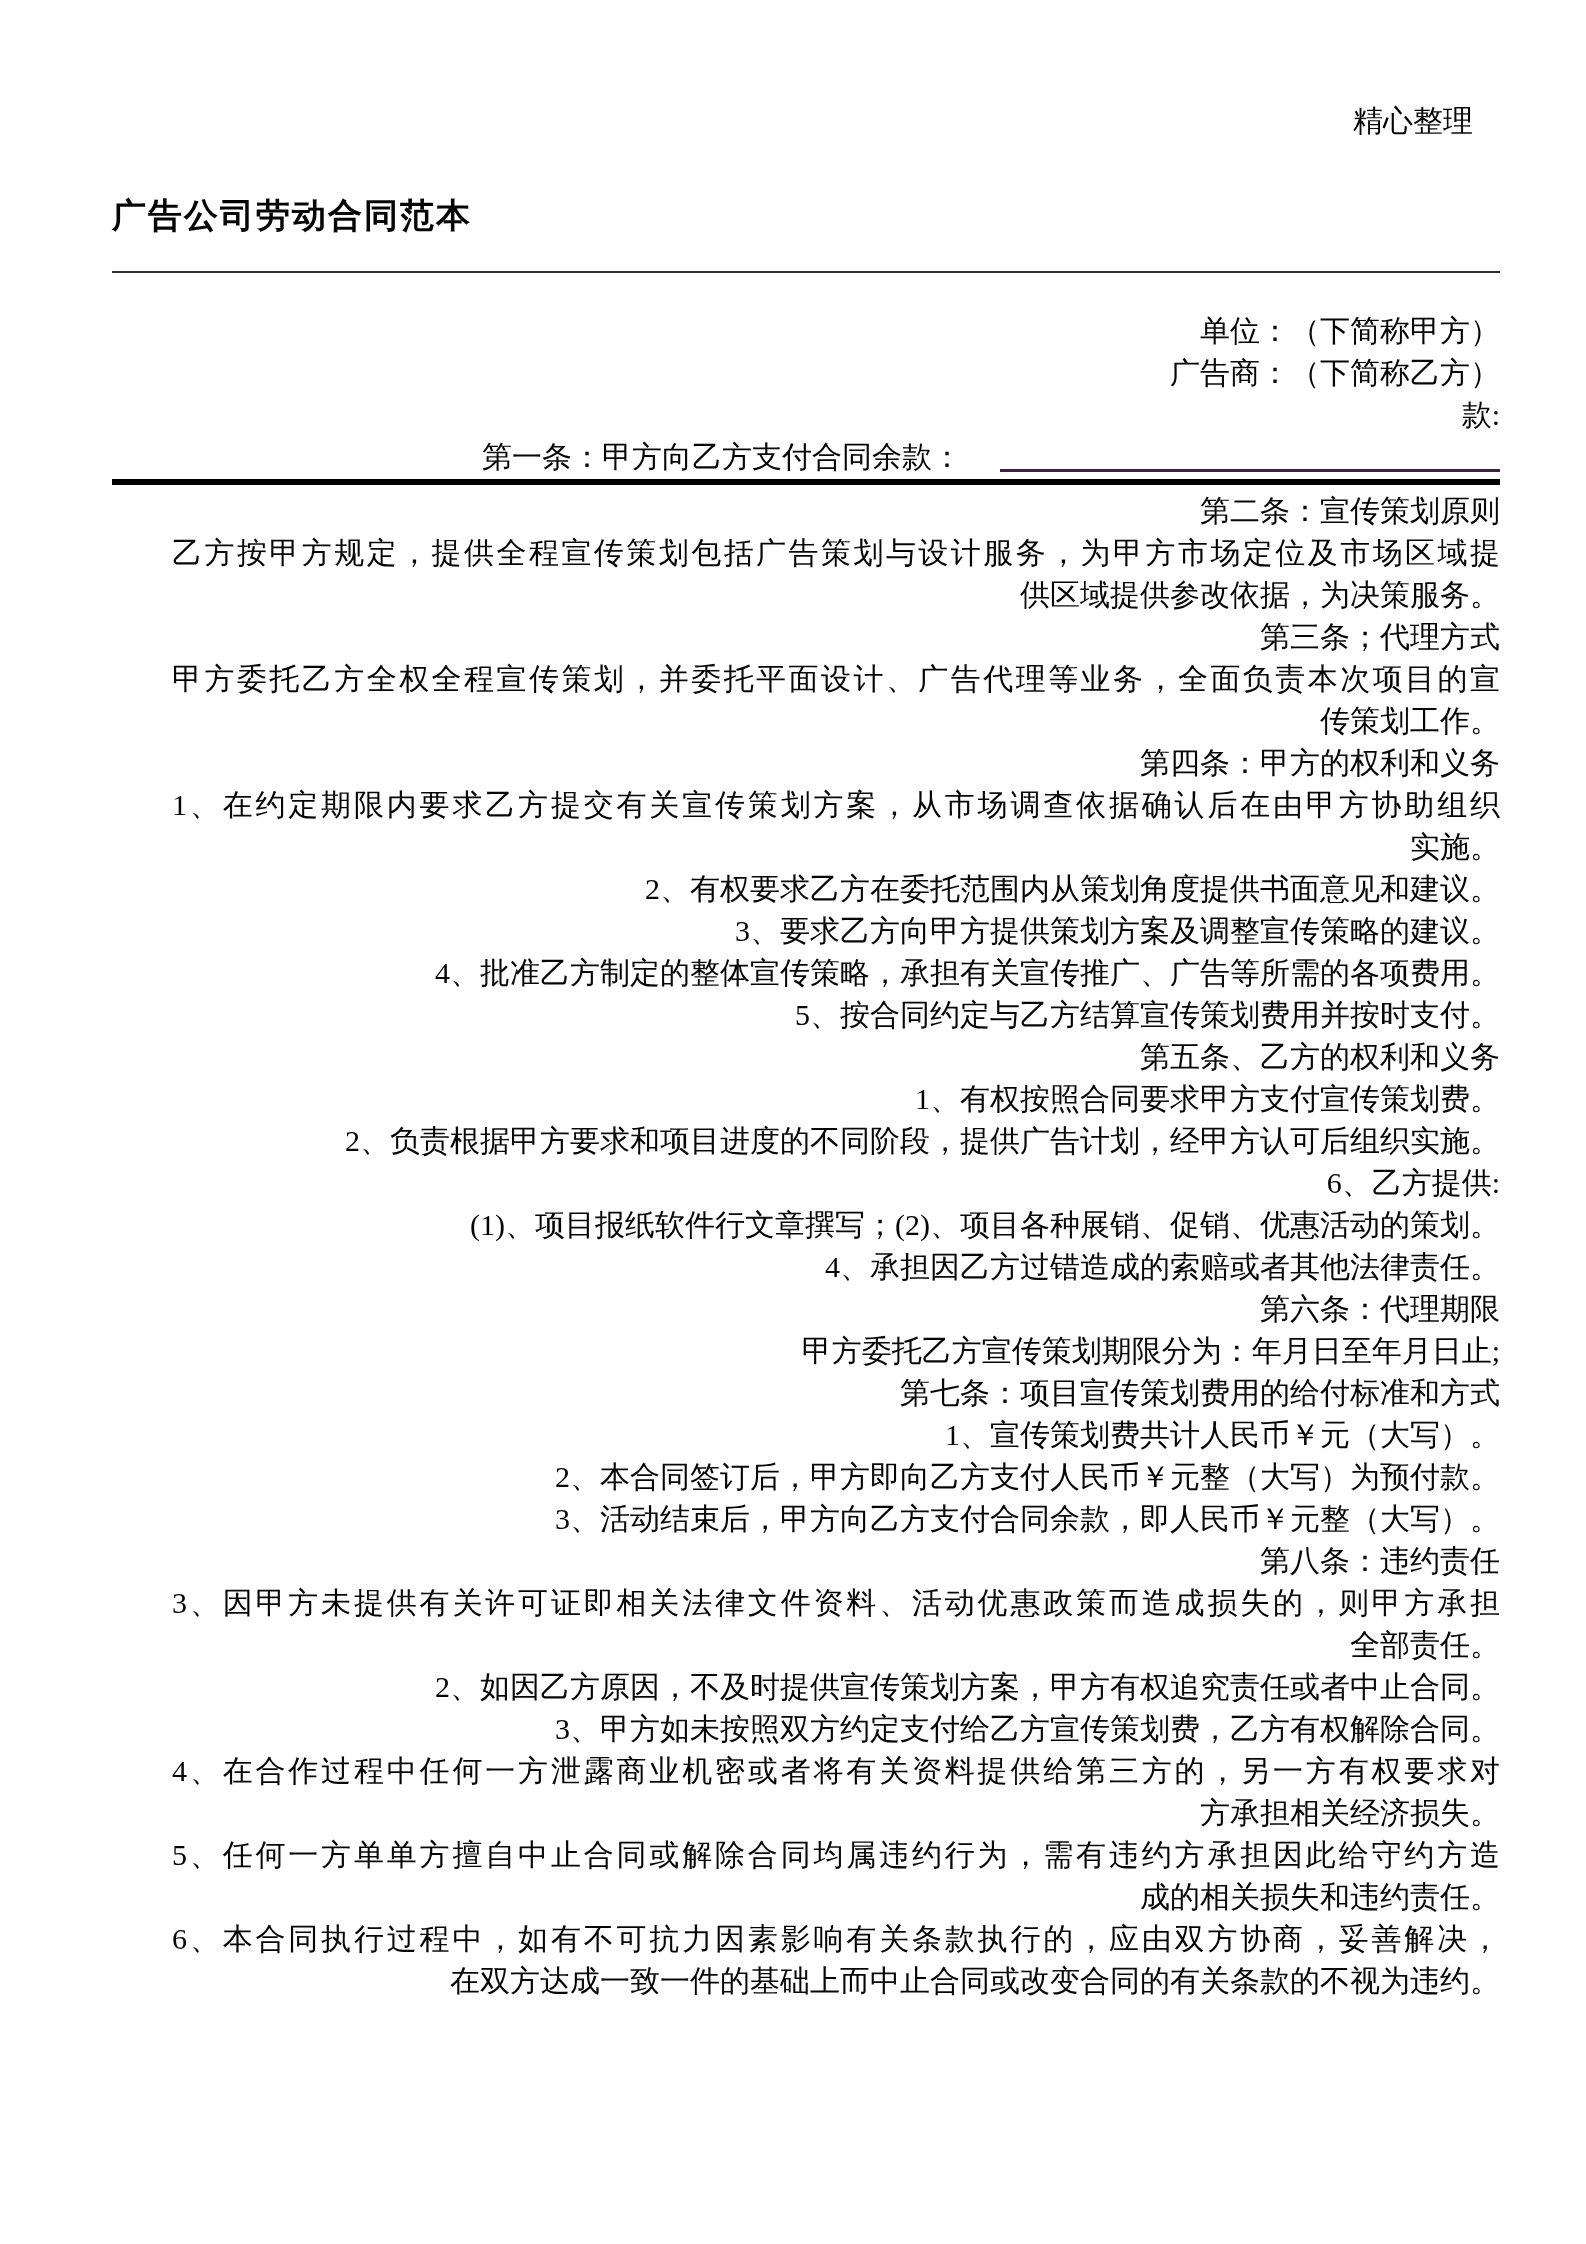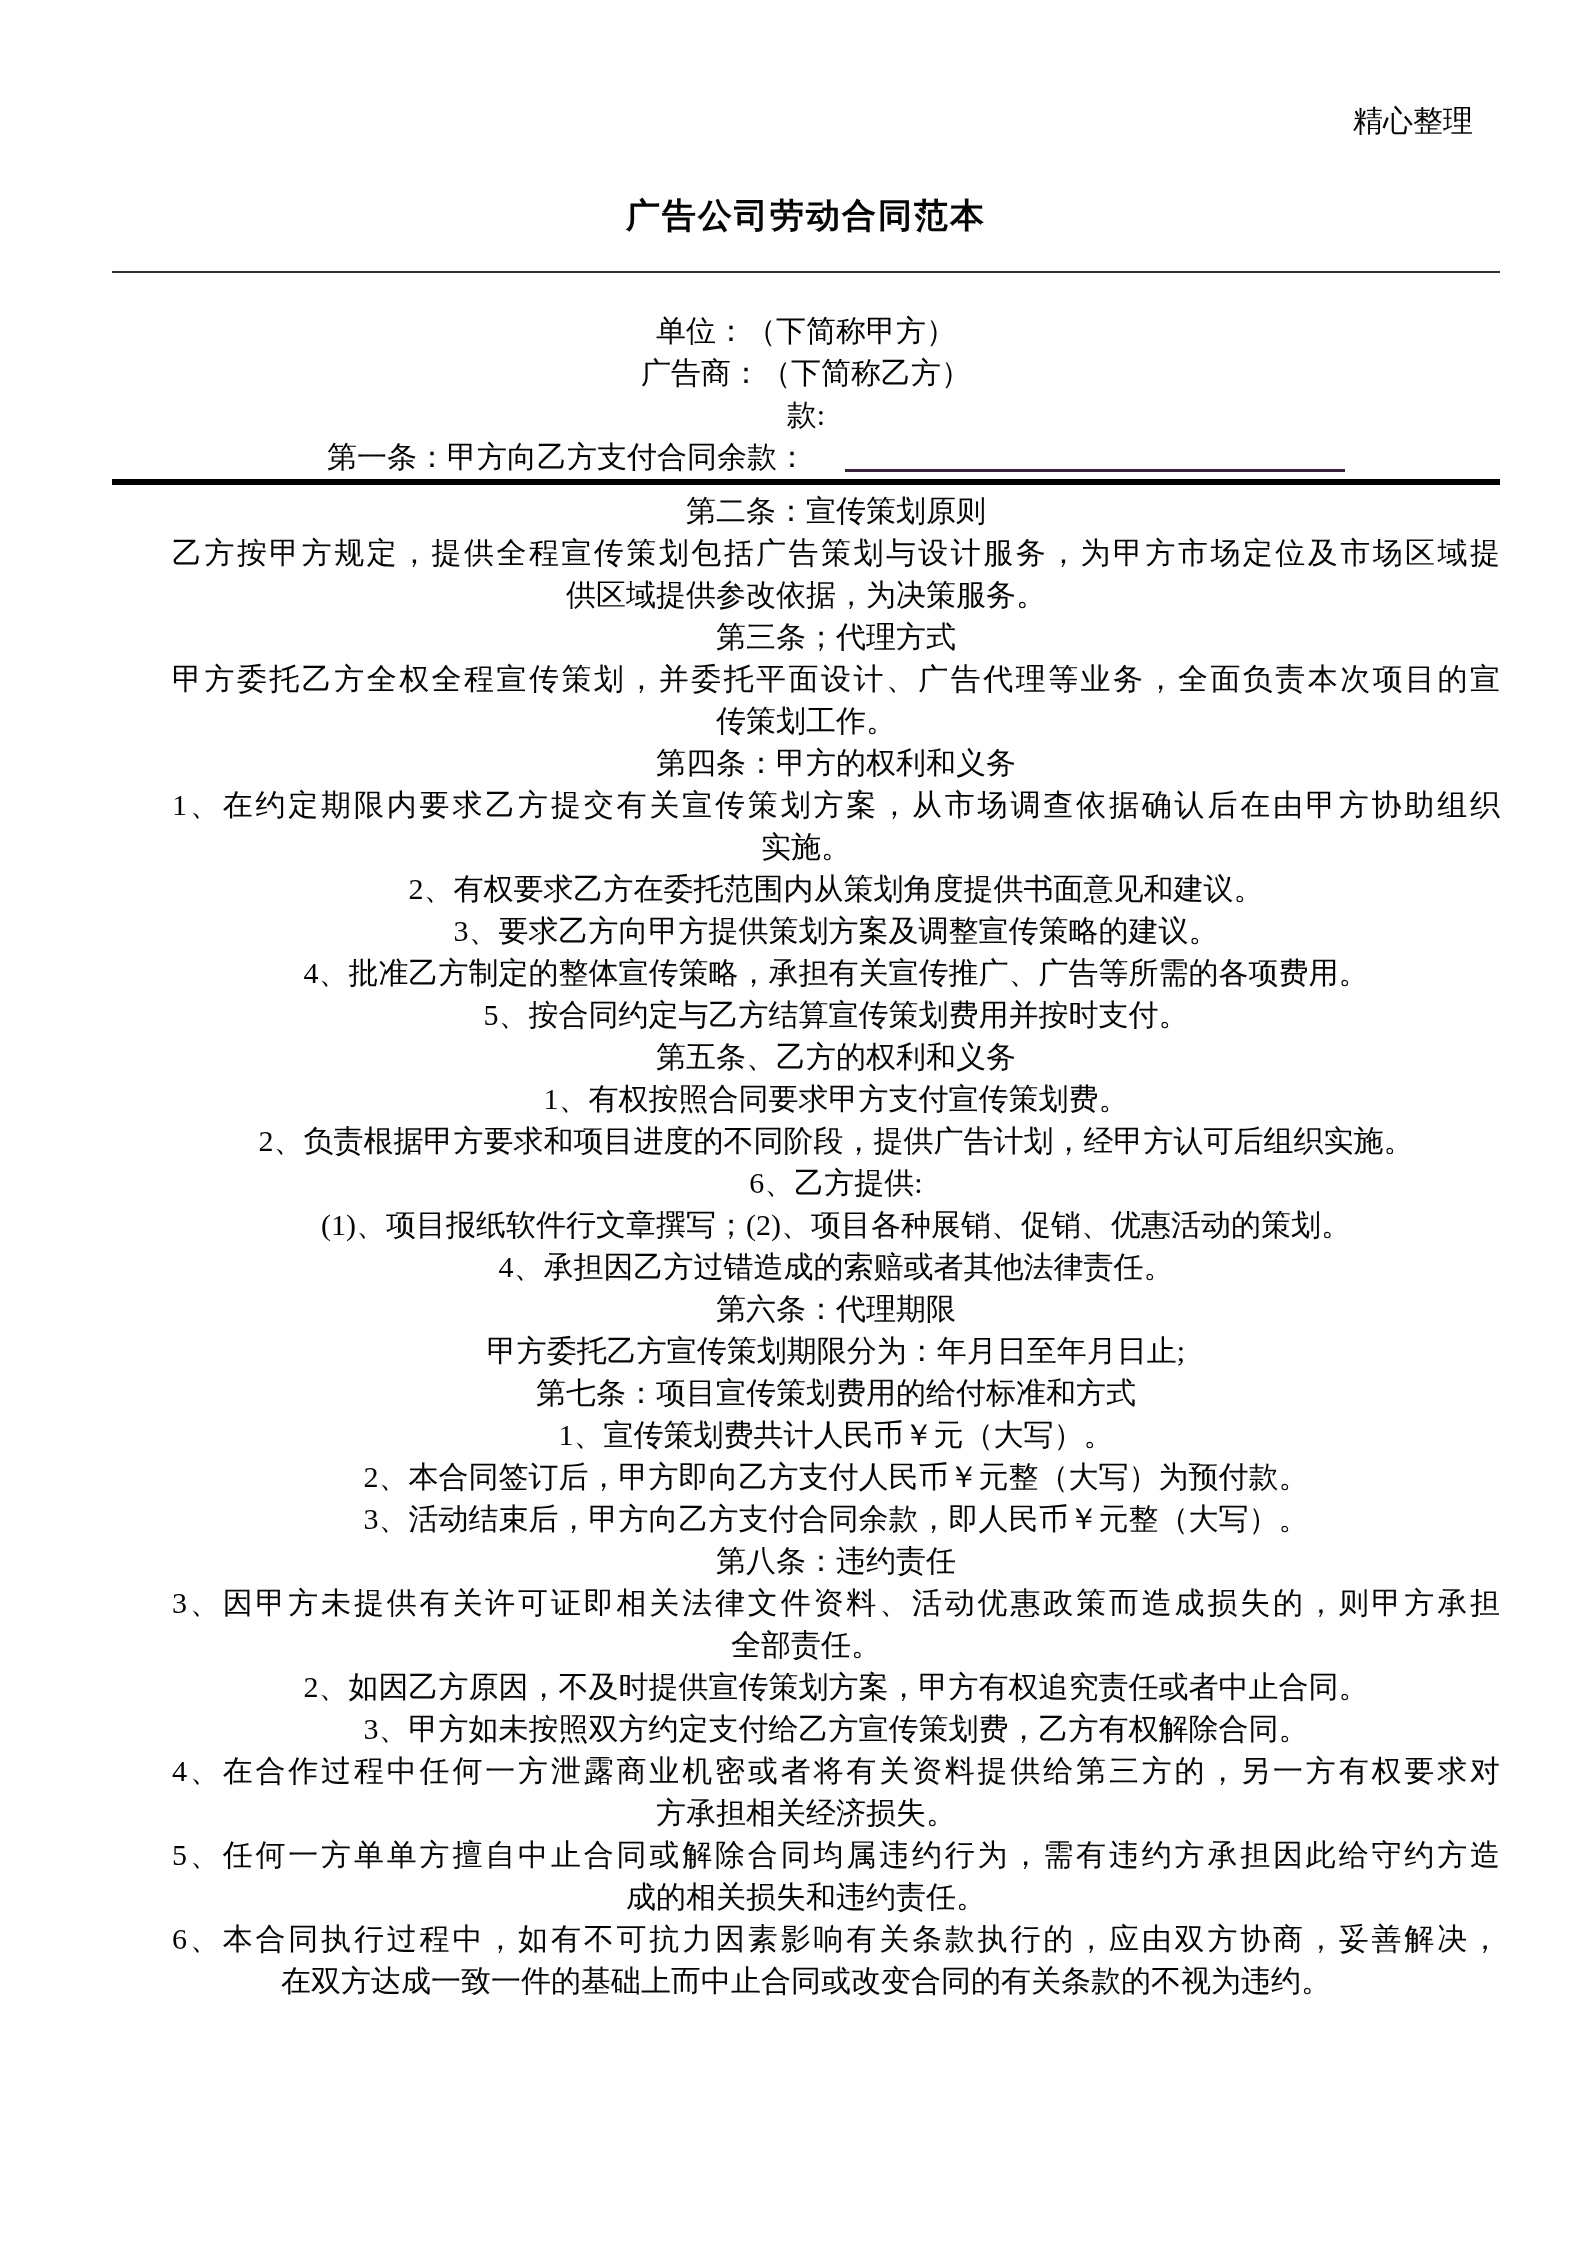--- a/index.html
+++ b/index.html
@@ -22,37 +22,36 @@
   .watermark{
     font-size:30px;
     line-height:42px;
     text-align:right;
     padding-right:27px;
   }
   .doc-title{
     font-size:34px;
     font-weight:bold;
     line-height:44px;
-    text-align:center;
     margin:52px 0 0 0;
     letter-spacing:2px;
   }
   .title-rule{
     border:0;
     border-top:2px solid #2e2e2e;
     margin:33px 0 0 0;
   }
   .doc-body{
     margin-top:37px;
   }
   .line{
     margin:0;
     font-size:30px;
     line-height:42px;
-    text-align:center;
+    text-align:right;
   }
   .line.indent{ text-indent:60px; }
   .line.stretch{
     text-align:justify;
     text-align-last:justify;
     text-justify:inter-character;
   }
   .blank-field{
     display:inline-block;
     width:500px;

